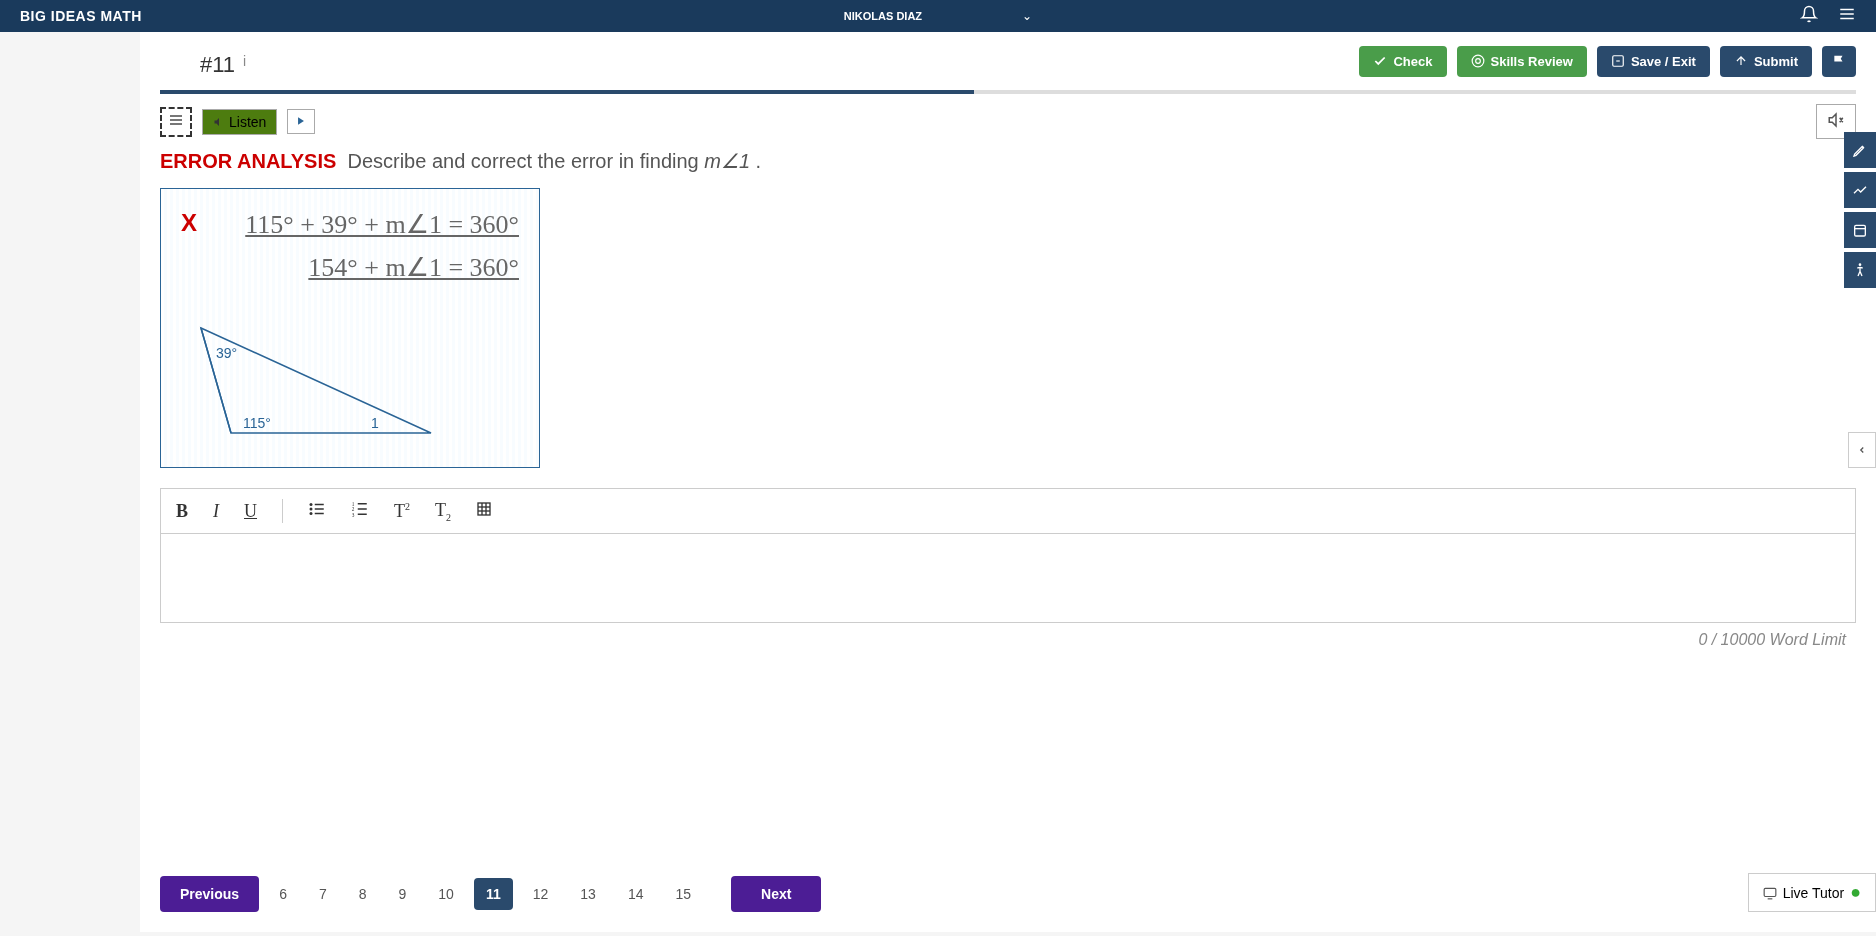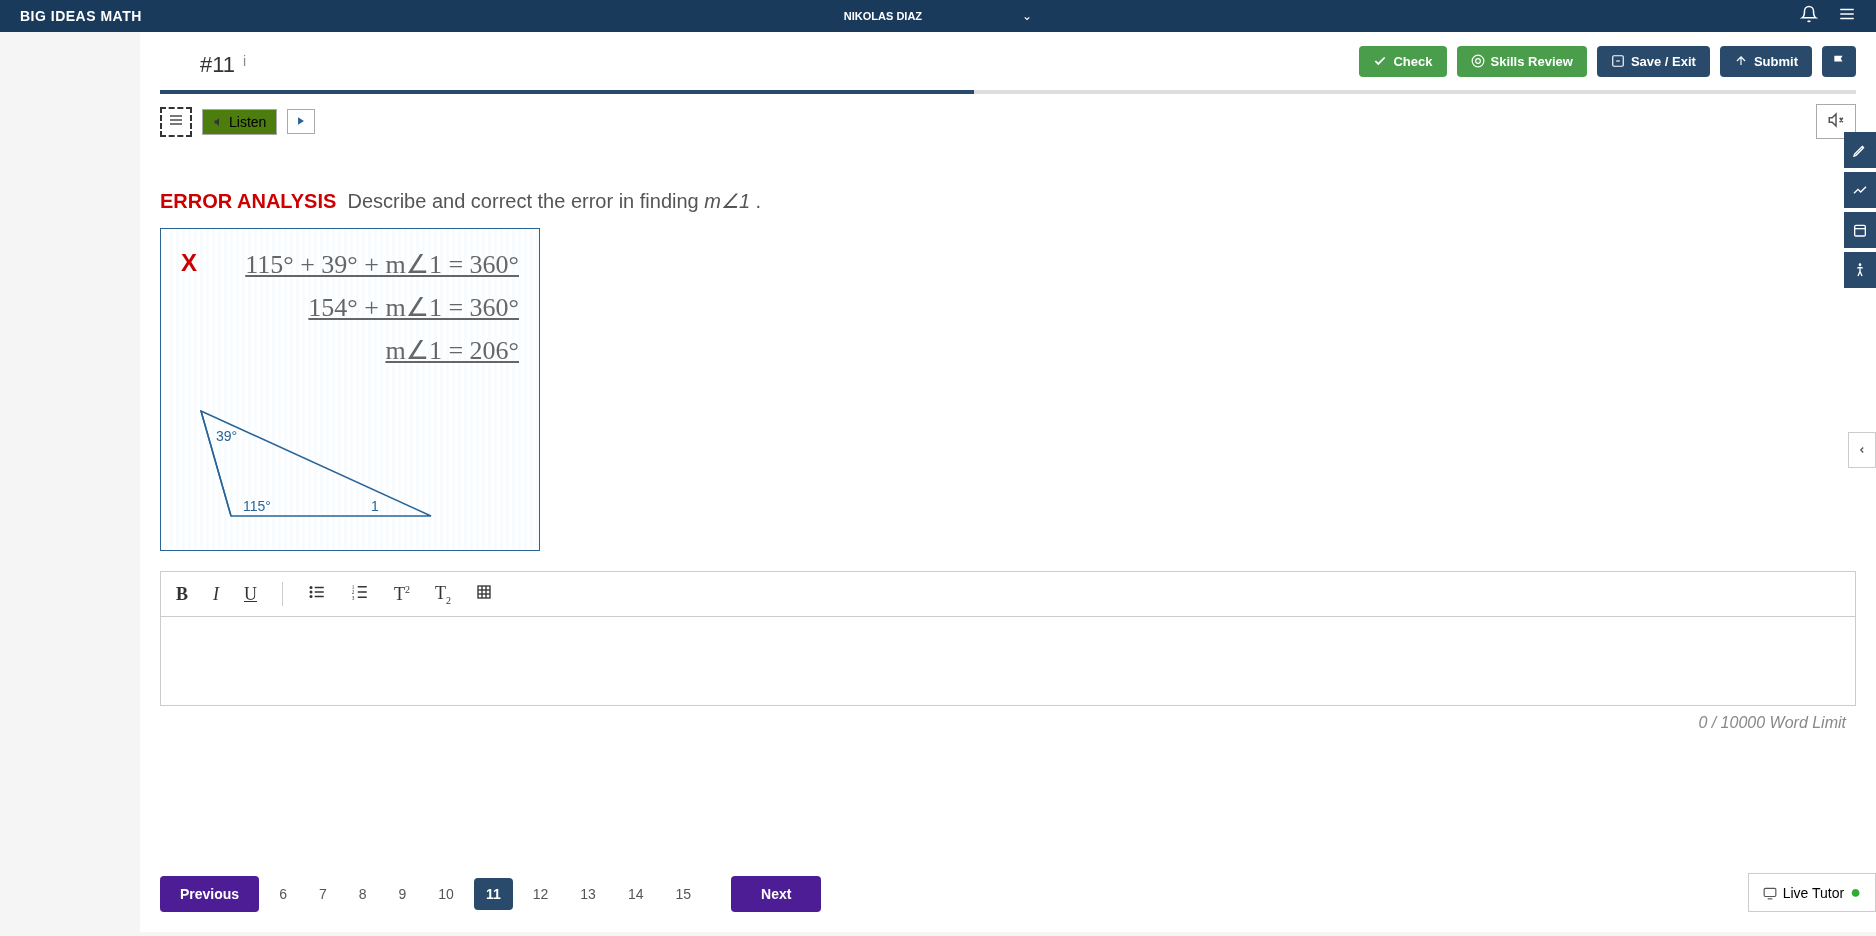--- a/index.html
+++ b/index.html
@@ -28,21 +28,21 @@
 .progress-bar { height: 4px; background: #ddd; margin: 0 20px; position: relative; }
 .progress-fill { height: 100%; background: #2a4a6c; width: 48%; }
 
 .listen-row { display: flex; align-items: center; padding: 10px 20px; gap: 10px; }
 .listen-toggle { border: 2px dashed #333; padding: 4px 6px; }
 .listen-btn { border: 1px solid #aaa; padding: 4px 10px; font-size: 14px; background: #4d7c0f; display: flex; align-items: center; gap: 4px; cursor: pointer; }
 .play-btn { border: 1px solid #aaa; padding: 4px 8px; background: #fff; cursor: pointer; color: #2a6496; }
 .mute-btn { margin-left: auto; border: 1px solid #aaa; padding: 6px 10px; background: #fff; cursor: pointer; }
 
 .question-area { padding: 0 20px; }
-.question-text { font-size: 20px; color: #555; margin-bottom: 15px; margin-top: 40px; }
+.question-text { font-size: 20px; color: #555; margin-bottom: 15px; }
 .error-label { color: #c00; font-weight: bold; }
 .angle { font-style: italic; }
 
 .problem-box { border: 1px solid #2a6496; width: 380px; padding: 20px; background: repeating-linear-gradient(90deg, #fff, #fff 3px, #f8fcff 3px, #f8fcff 6px); }
 .x-mark { color: #c00; font-size: 24px; font-weight: bold; }
 .eq-row { display: flex; align-items: flex-start; gap: 30px; margin-bottom: 8px; }
 .equations { font-family: 'Times New Roman', serif; font-size: 26px; color: #666; text-align: right; flex: 1; text-decoration: underline; }
 .eq-line { margin-bottom: 12px; }
 
 .triangle-svg { margin-top: 10px; }
@@ -165,21 +165,20 @@
       <span class="error-label">ERROR ANALYSIS</span>
       &nbsp;<span>Describe and correct the error in finding </span><span class="angle">m∠1</span><span> .</span>
     </p>
 
     <div class="problem-box">
       <div class="eq-row">
         <span class="x-mark">X</span>
         <div class="equations">
           <div class="eq-line">115° + 39° + m∠1 = 360°</div>
           <div class="eq-line">154° + m∠1 = 360°</div>
-          <div class="eq-line">m∠1 = 206°</div>
         </div>
       </div>
       <svg class="triangle-svg" width="260" height="130" viewBox="0 0 260 130">
         <polygon points="20,15 250,120 50,120" fill="none" stroke="#2a6496" stroke-width="1.5"></polygon>
         <line x1="20" y1="15" x2="50" y2="120" stroke="#2a6496" stroke-width="1.5"></line>
         <text x="35" y="45" font-size="14" fill="#2a6496">39°</text>
         <text x="62" y="115" font-size="14" fill="#2a6496">115°</text>
         <text x="190" y="115" font-size="14" fill="#2a6496">1</text>
       </svg>
     </div>

